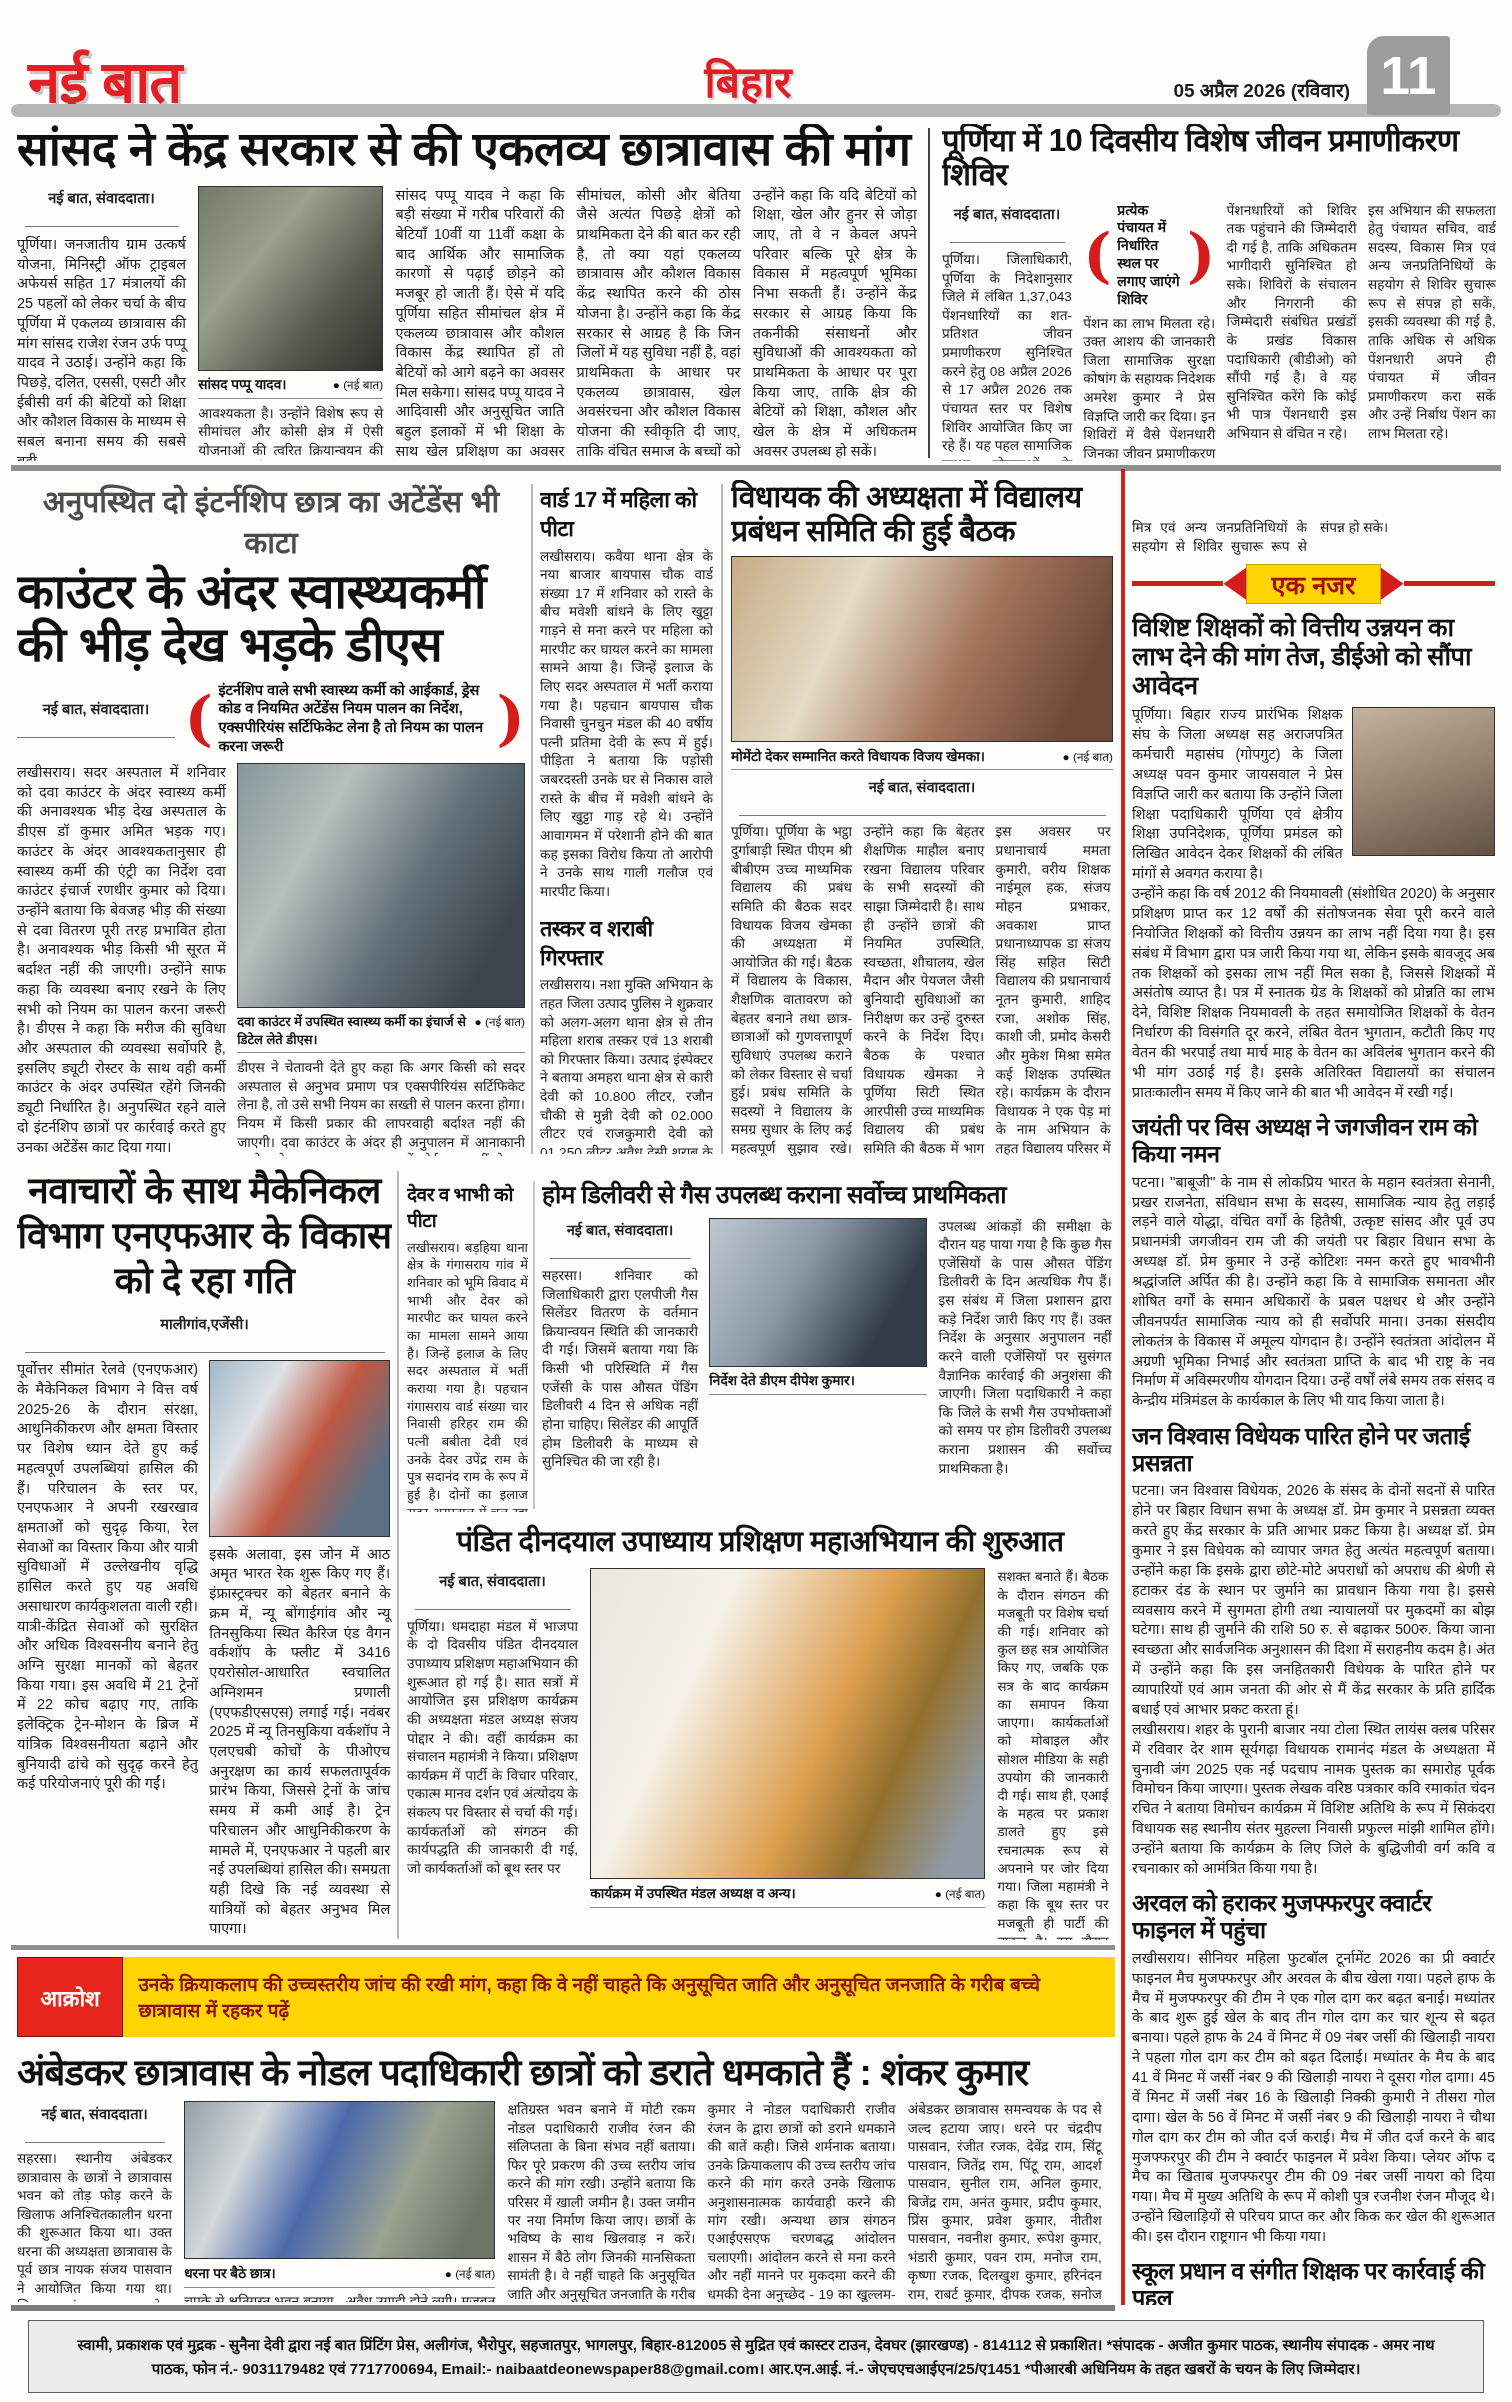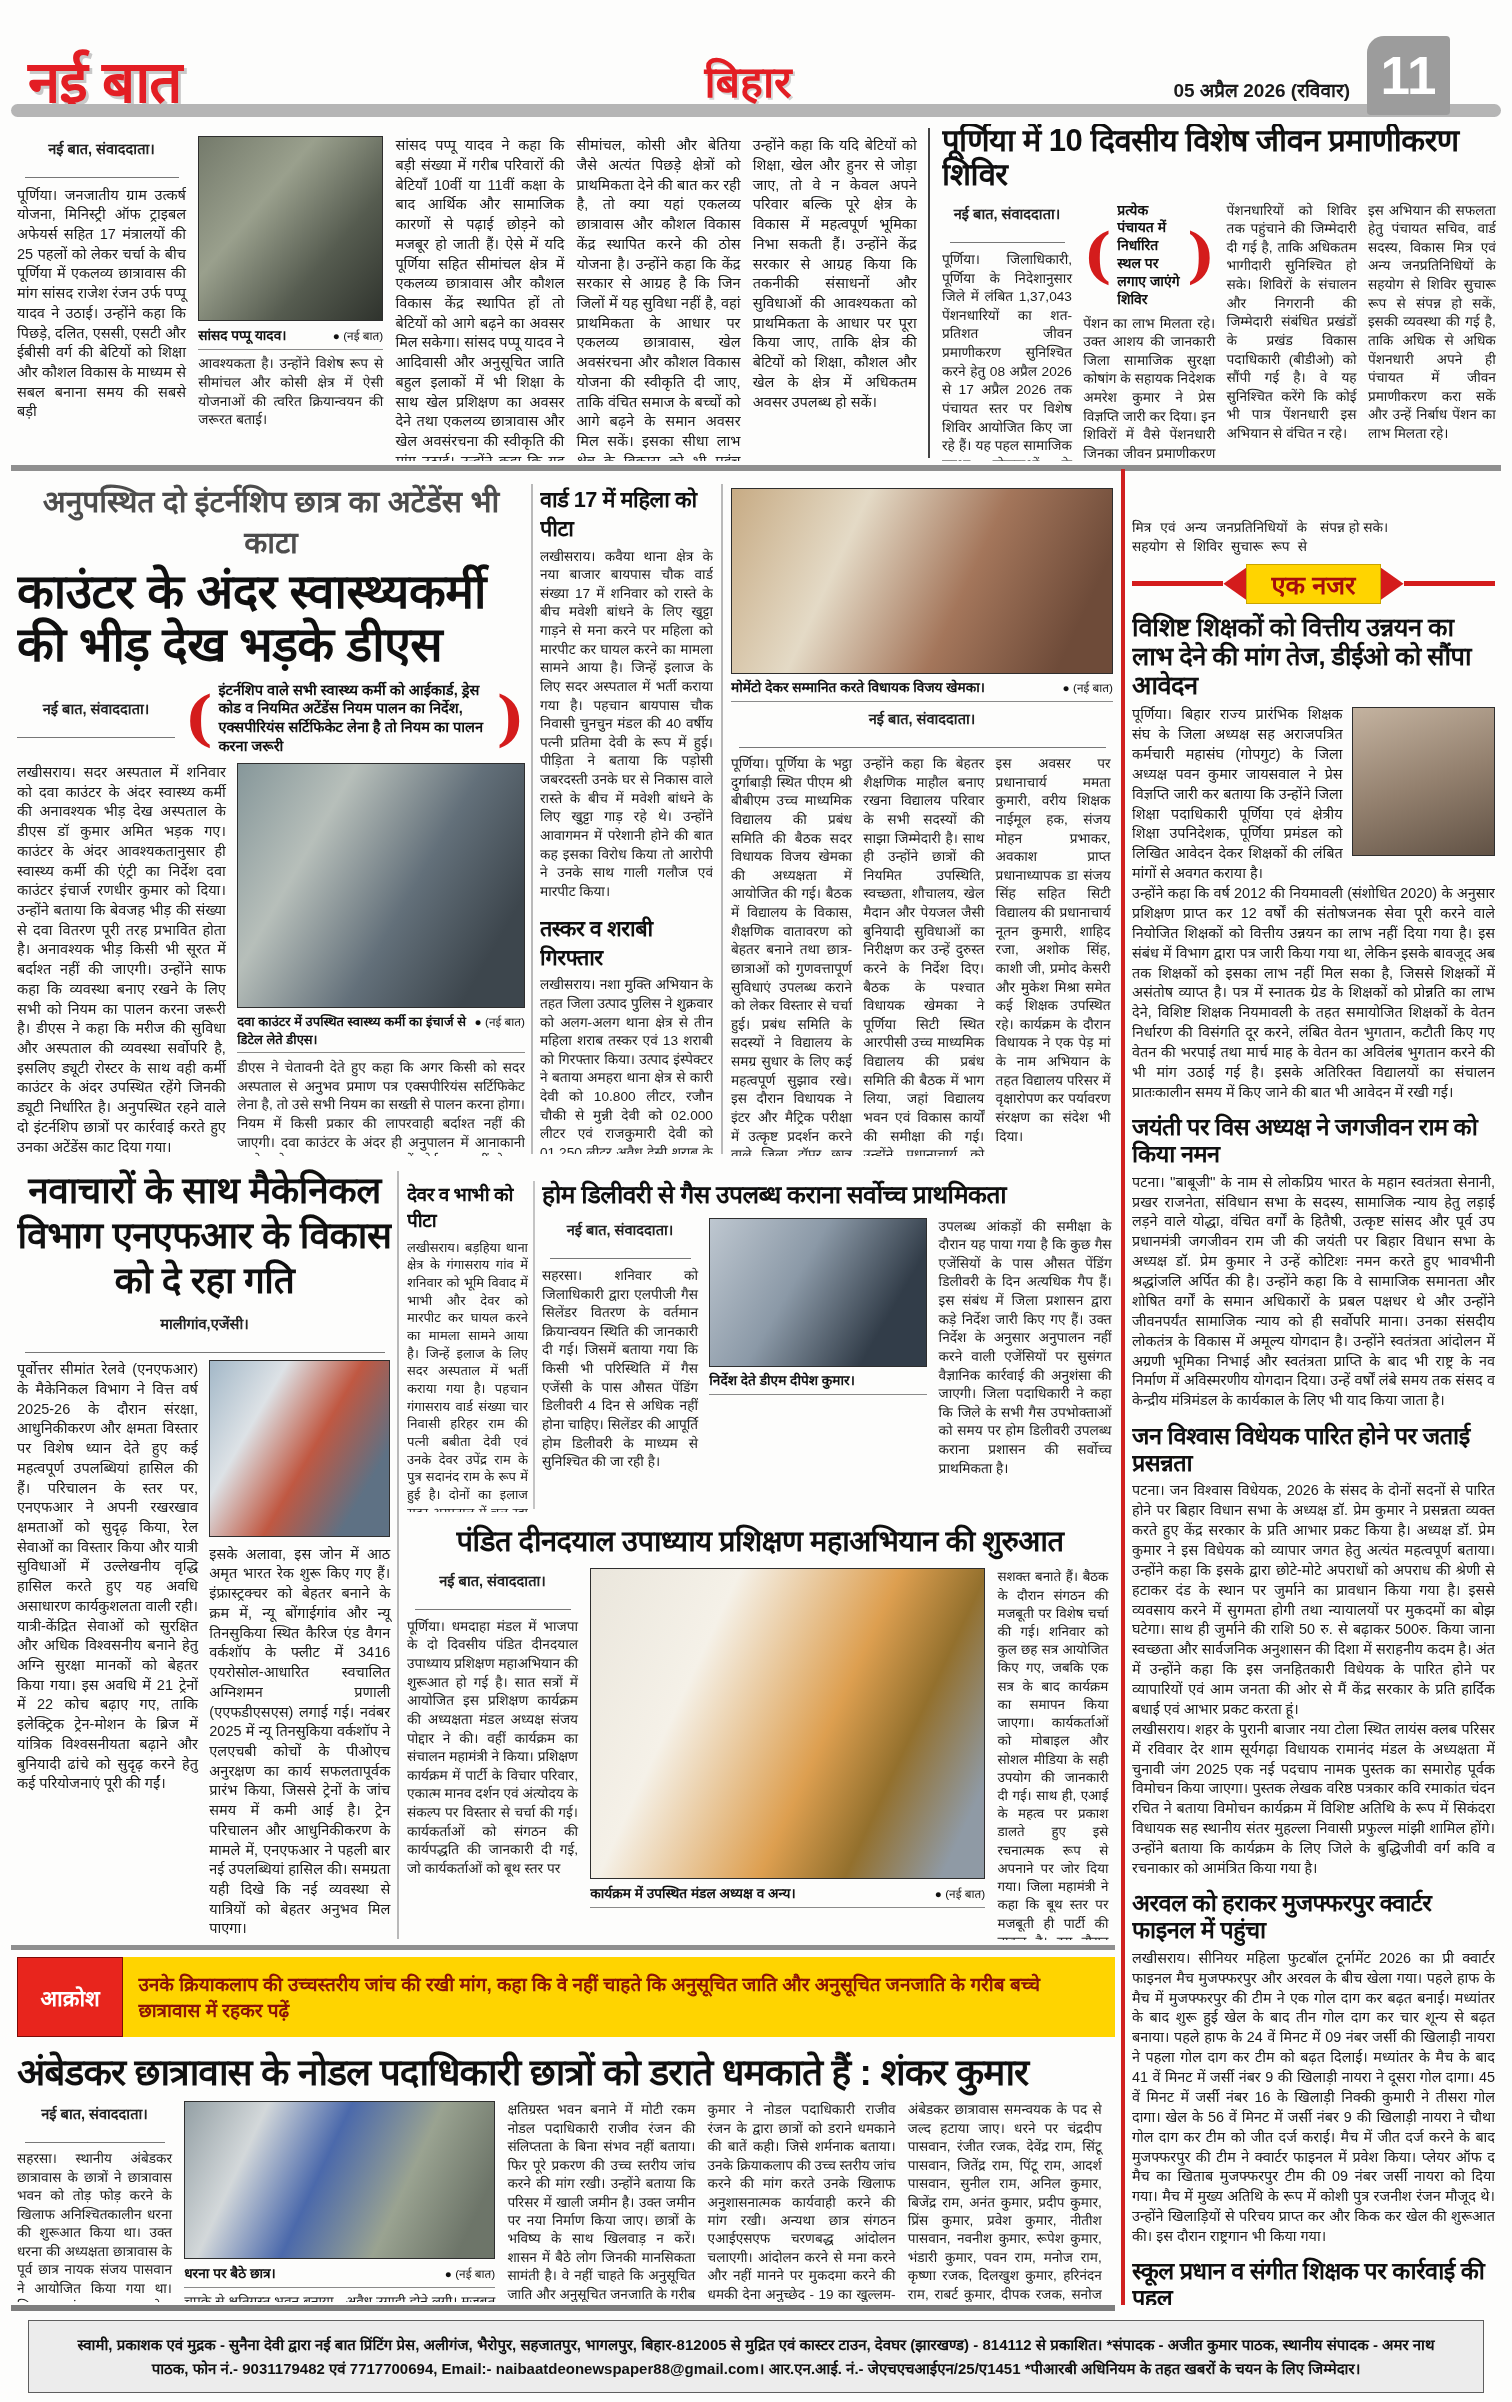--- a/index.html
+++ b/index.html
@@ -69,20 +69,21 @@
 
 <div id="page">
 
   <div class="mast-title">नई बात</div>
   <div class="mast-edition">बिहार</div>
   <div class="mast-date">05 अप्रैल 2026 (रविवार)</div>
   <div class="mast-bar"></div>
   <div class="mast-page">11</div>
 
   <div class="blk" id="art-eklavya" style="left:17px; top:124px; width:904px; height:337px;">
+    <div class="hl" style="font-size:47px; line-height:1.05;">सांसद ने केंद्र सरकार से की एकलव्य छात्रावास की मांग</div>
     <div class="cols" style="gap:12.2px; margin-top:12.2px; height:273px;">
       <div style="width:169px;">
         <div class="by">नई बात, संवाददाता।</div>
         <p class="tx">पूर्णिया। जनजातीय ग्राम उत्कर्ष योजना, मिनिस्ट्री ऑफ ट्राइबल अफेयर्स सहित 17 मंत्रालयों की 25 पहलों को लेकर चर्चा के बीच पूर्णिया में एकलव्य छात्रावास की मांग सांसद राजेश रंजन उर्फ पप्पू यादव ने उठाई। उन्होंने कहा कि पिछड़े, दलित, एससी, एसटी और ईबीसी वर्ग की बेटियों को शिक्षा और कौशल विकास के माध्यम से सबल बनाना समय की सबसे बड़ी</p>
       </div>
       <div style="width:185px;">
         <div class="ph ph-mp"></div>
         <div class="cap">
             <span>सांसद पप्पू यादव।</span>
             <span class="cr">● (नई बात)</span>
@@ -164,20 +165,21 @@
   <div class="blk" id="col-ward" style="left:540px; top:484px; width:173px; height:670px;">
     <div class="hl" style="font-size:21.7px; margin-bottom:5.6px;">वार्ड 17 में महिला को पीटा</div>
     <p class="tx sm">लखीसराय। कवैया थाना क्षेत्र के नया बाजार बायपास चौक वार्ड संख्या 17 में शनिवार को रास्ते के बीच मवेशी बांधने के लिए खुट्टा गाड़ने से मना करने पर महिला को मारपीट कर घायल करने का मामला सामने आया है। जिन्हें इलाज के लिए सदर अस्पताल में भर्ती कराया गया है। पहचान बायपास चौक निवासी चुनचुन मंडल की 40 वर्षीय पत्नी प्रतिमा देवी के रूप में हुई। पीड़िता ने बताया कि पड़ोसी जबरदस्ती उनके घर से निकास वाले रास्ते के बीच में मवेशी बांधने के लिए खुट्टा गाड़ रहे थे। उन्होंने आवागमन में परेशानी होने की बात कह इसका विरोध किया तो आरोपी ने उनके साथ गाली गलौज एवं मारपीट किया।</p>
     <div class="hl" style="font-size:21.7px; margin:11.3px 0 5.6px;">तस्कर व शराबी गिरफ्तार</div>
     <p class="tx sm">लखीसराय। नशा मुक्ति अभियान के तहत जिला उत्पाद पुलिस ने शुक्रवार को अलग-अलग थाना क्षेत्र से तीन महिला शराब तस्कर एवं 13 शराबी को गिरफ्तार किया। उत्पाद इंस्पेक्टर ने बताया अमहरा थाना क्षेत्र से कारी देवी को 10.800 लीटर, रजौन चौकी से मुन्नी देवी को 02.000 लीटर एवं राजकुमारी देवी को 01.250 लीटर अवैध देसी शराब के साथ गिरफ्तार किया गया। जबकि लक्ष्मण, विकास, मिथिलेश, राहुल, अमित, प्रमोद, सुबेदार, राजीव, राकेश, पंकज, रवि मल्लिक, श्याम सुंदर एवं सुभाष कुमार को शराब पीने के आरोप में गिरफ्तार किया गया।</p>
   </div>
 
   <div class="vr" style="left:721px; top:484px; height:670px; background:#b9b9b9;"></div>
 
   <div class="blk" id="art-vidhayak" style="left:731px; top:480px; width:382px; height:676px;">
+    <div class="hl" style="font-size:30px; line-height:1.14;">विधायक की अध्यक्षता में विद्यालय प्रबंधन समिति की हुई बैठक</div>
     <div class="ph ph-vid" style="margin-top:7.5px;"></div>
     <div class="cap">
         <span>मोमेंटो देकर सम्मानित करते विधायक विजय खेमका।</span>
         <span class="cr">● (नई बात)</span>
       </div>
     <div class="by">नई बात, संवाददाता।</div>
     <div class="cols" style="gap:11.3px; height:350px;">
       <div style="width:121px;">
           <p class="tx sm">पूर्णिया। पूर्णिया के भट्ठा दुर्गाबाड़ी स्थित पीएम श्री बीबीएम उच्च माध्यमिक विद्यालय की प्रबंध समिति की बैठक सदर विधायक विजय खेमका की अध्यक्षता में आयोजित की गई। बैठक में विद्यालय के विकास, शैक्षणिक वातावरण को बेहतर बनाने तथा छात्र-छात्राओं को गुणवत्तापूर्ण सुविधाएं उपलब्ध कराने को लेकर विस्तार से चर्चा हुई। प्रबंध समिति के सदस्यों ने विद्यालय के समग्र सुधार के लिए कई महत्वपूर्ण सुझाव रखे। इस दौरान विधायक ने इंटर और मैट्रिक परीक्षा में उत्कृष्ट प्रदर्शन करने वाले जिला टॉपर छात्र यशराज सहित अन्य मेधावी विद्यार्थियों को मोमेंटो देकर सम्मानित किया।</p>
         </div>

